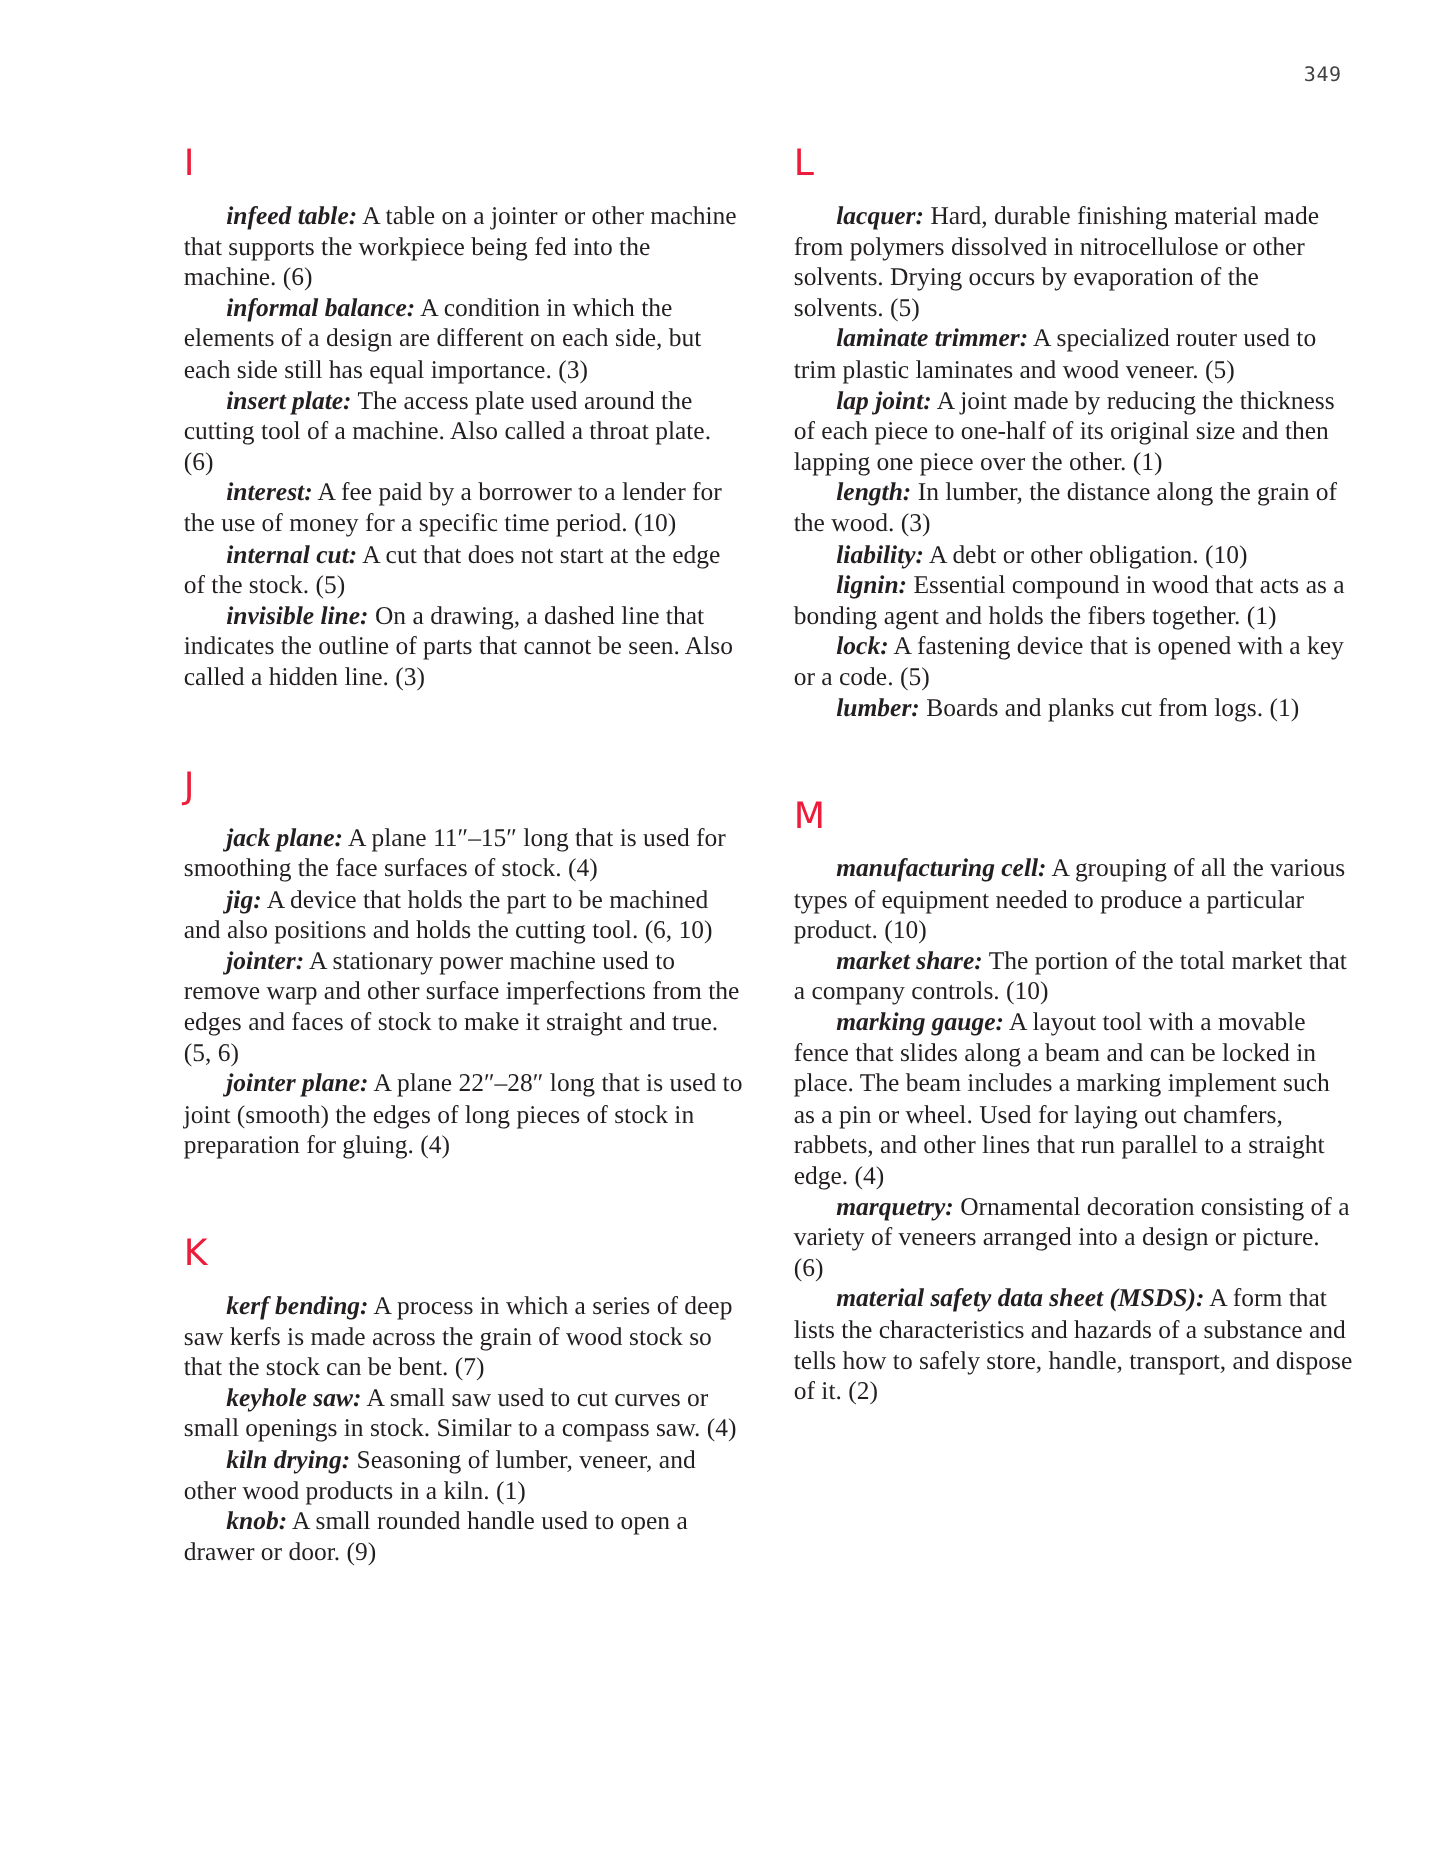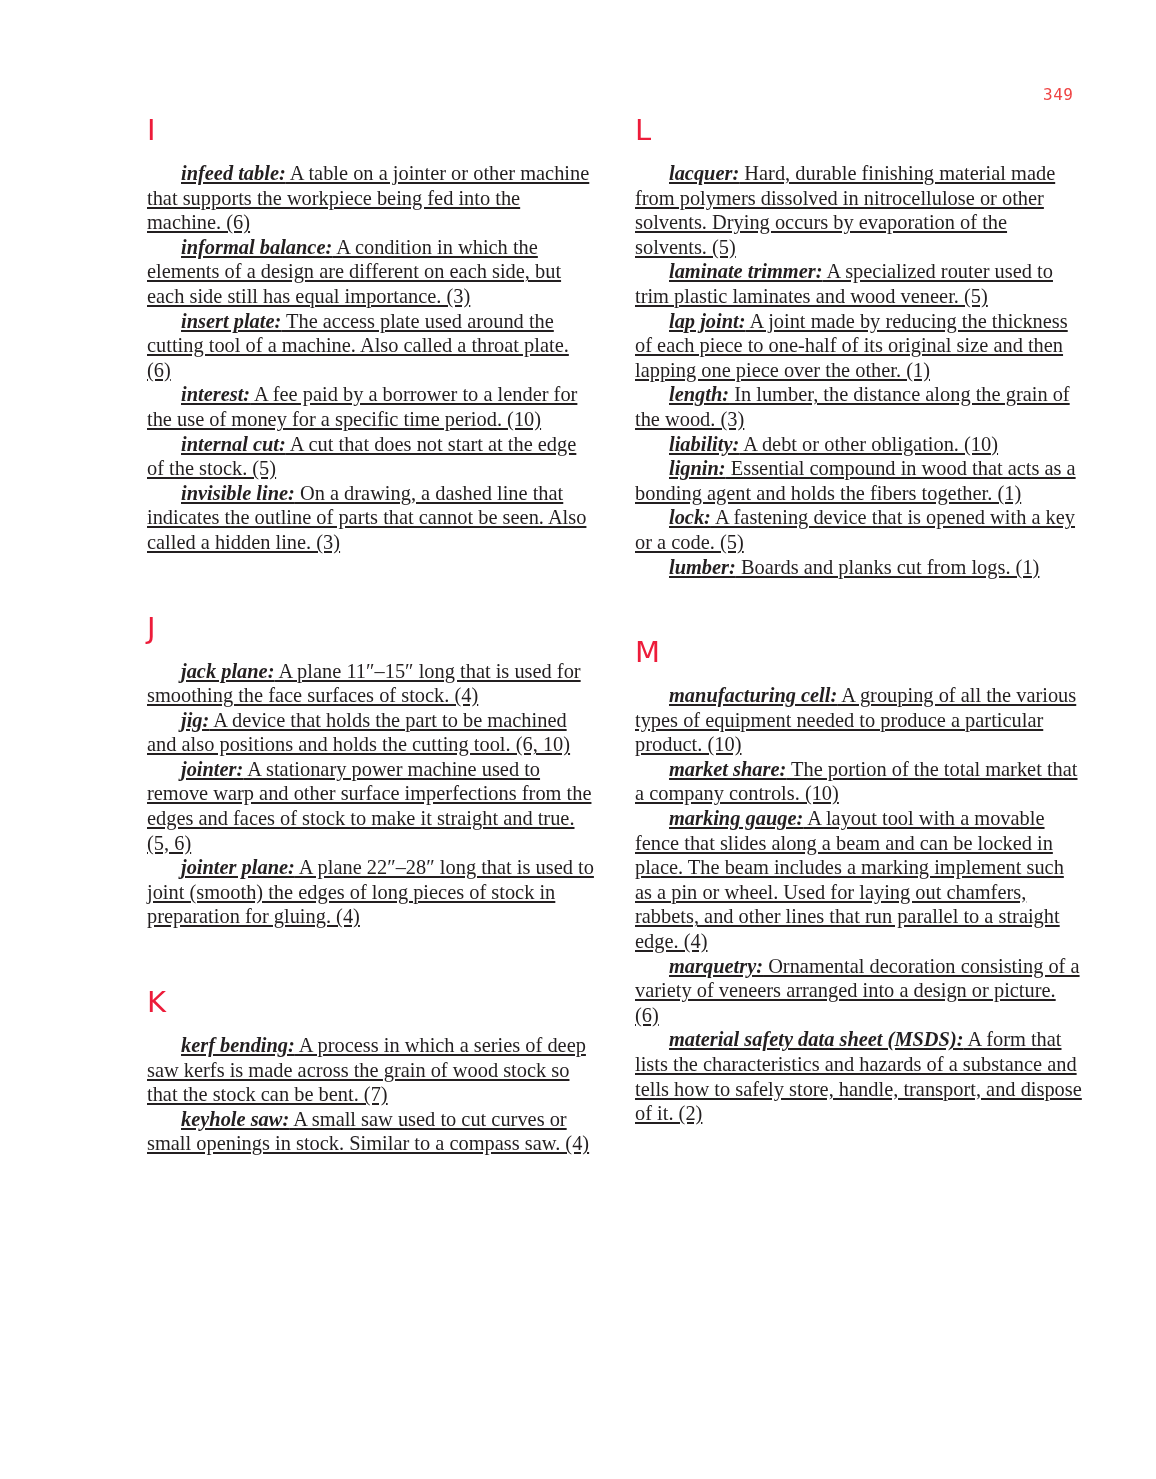--- a/index.html
+++ b/index.html
@@ -1,26 +1,26 @@
 <!DOCTYPE html>
 <html><head>
 <meta charset="utf-8">
 <style>
   html, body { margin: 0; padding: 0; background: #ffffff; }
   body { width: 1156px; height: 1479px; position: relative; overflow: hidden;
          font-family: "Liberation Serif", "DejaVu Serif", serif; color: #231f20; }
   .page-number { position: absolute; top: 50px; left: 1043px; font-family: "DejaVu Sans Mono", "Liberation Mono", monospace;
-                 font-size: 16px; color: #ef4444; letter-spacing: 0.5px; margin-top: 35px; }
+                 font-size: 16px; color: #404040; letter-spacing: 0.5px; }
   .column { position: absolute; width: 448px; }
   .col-left { left: 147px; top: 113px; }
   .col-right { left: 635px; top: 113px; }
   .section { margin: 0; }
   .letter { font-family: "DejaVu Sans", "Liberation Sans", sans-serif; color: #ed1c3a; font-size: 29px;
             font-weight: normal; line-height: 34px; height: 34px; margin: 0 0 14px 0; }
-  .entry { font-size: 20.4px; line-height: 24.6px; text-indent: 34px; margin: 0; text-decoration: underline; }
+  .entry { font-size: 20.4px; line-height: 24.6px; text-indent: 34px; margin: 0; }
   .term { font-style: italic; font-weight: bold; }
   .gap-after { height: 56px; }
 </style>
 </head>
 <body>
 
 <div class="page-number">349</div>
 
 <div class="column col-left">
 
@@ -41,20 +41,22 @@
     <p class="entry"><span class="term">jig:</span><span> A device that holds the part to be machined and also positions and holds the cutting tool. (6, 10)</span></p>
     <p class="entry"><span class="term">jointer:</span><span> A stationary power machine used to remove warp and other surface imperfections from the edges and faces of stock to make it straight and true. (5, 6)</span></p>
     <p class="entry"><span class="term">jointer plane:</span><span> A plane 22″–28″ long that is used to joint (smooth) the edges of long pieces of stock in preparation for gluing. (4)</span></p>
   </div>
   <div class="gap-after"></div>
 
   <div class="section">
     <div class="letter">K</div>
     <p class="entry"><span class="term">kerf bending:</span><span> A process in which a series of deep saw kerfs is made across the grain of wood stock so that the stock can be bent. (7)</span></p>
     <p class="entry"><span class="term">keyhole saw:</span><span> A small saw used to cut curves or small openings in stock. Similar to a compass saw. (4)</span></p>
+    <p class="entry"><span class="term">kiln drying:</span><span> Seasoning of lumber, veneer, and other wood products in a kiln. (1)</span></p>
+    <p class="entry"><span class="term">knob:</span><span> A small rounded handle used to open a drawer or door. (9)</span></p>
   </div>
 </div>
 
 <div class="column col-right">
 
   <div class="section">
     <div class="letter">L</div>
     <p class="entry"><span class="term">lacquer:</span><span> Hard, durable finishing material made from polymers dissolved in nitrocellulose or other solvents. Drying occurs by evaporation of the solvents. (5)</span></p>
     <p class="entry"><span class="term">laminate trimmer:</span><span> A specialized router used to trim plastic laminates and wood veneer. (5)</span></p>
     <p class="entry"><span class="term">lap joint:</span><span> A joint made by reducing the thickness of each piece to one-half of its original size and then lapping one piece over the other. (1)</span></p>

